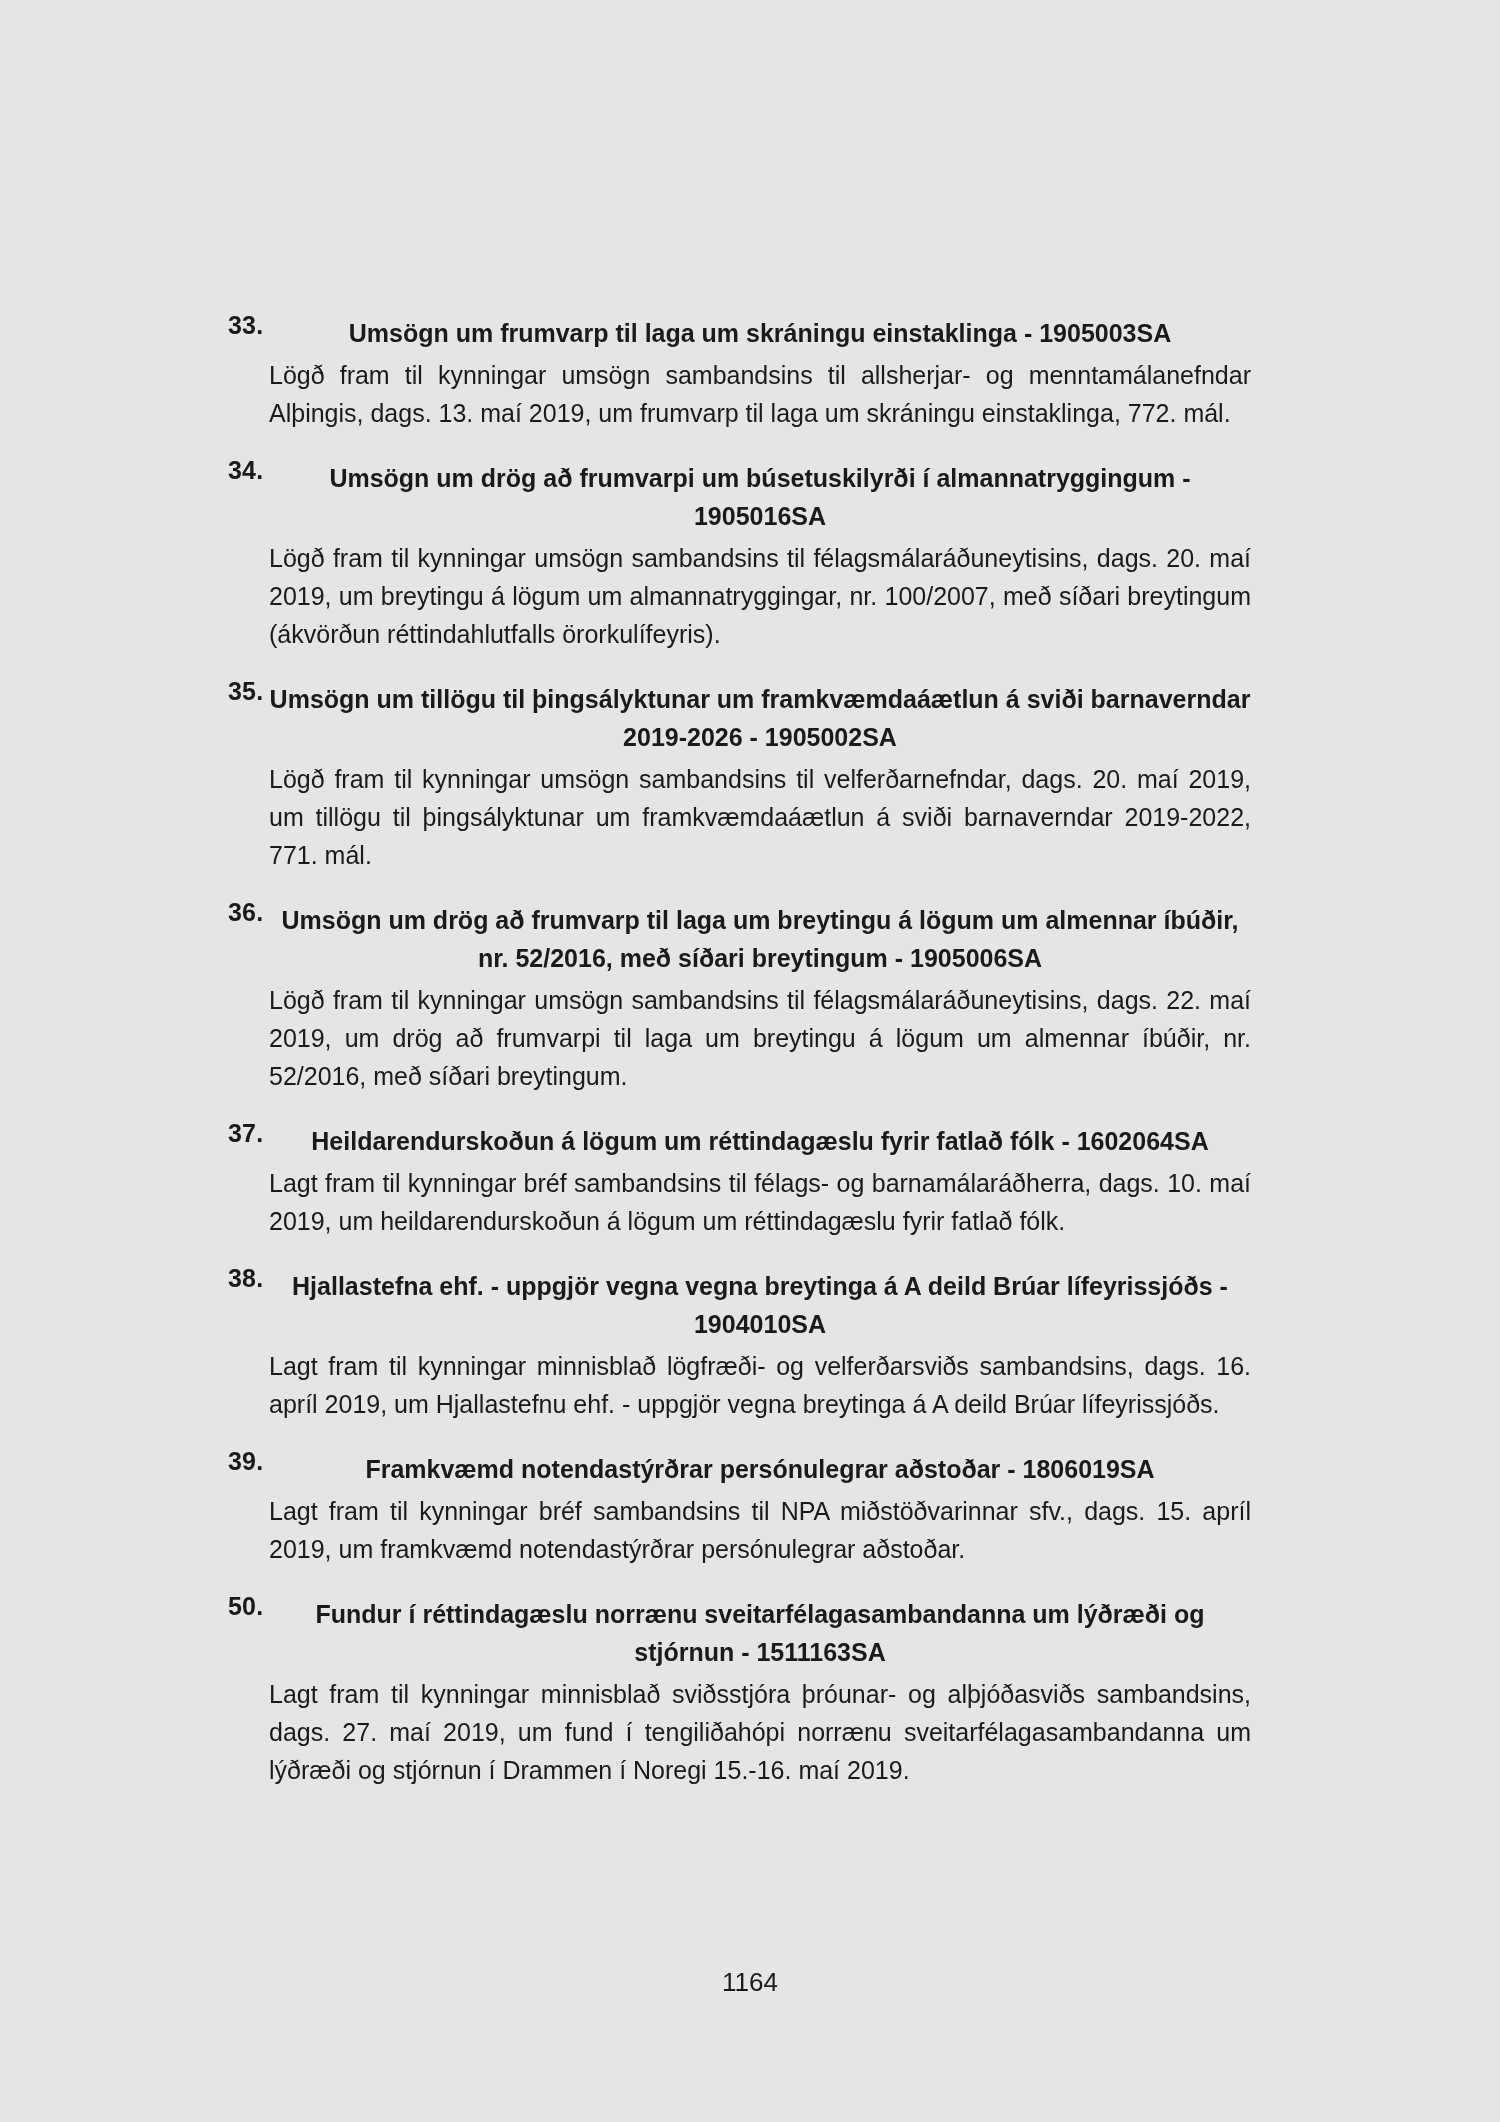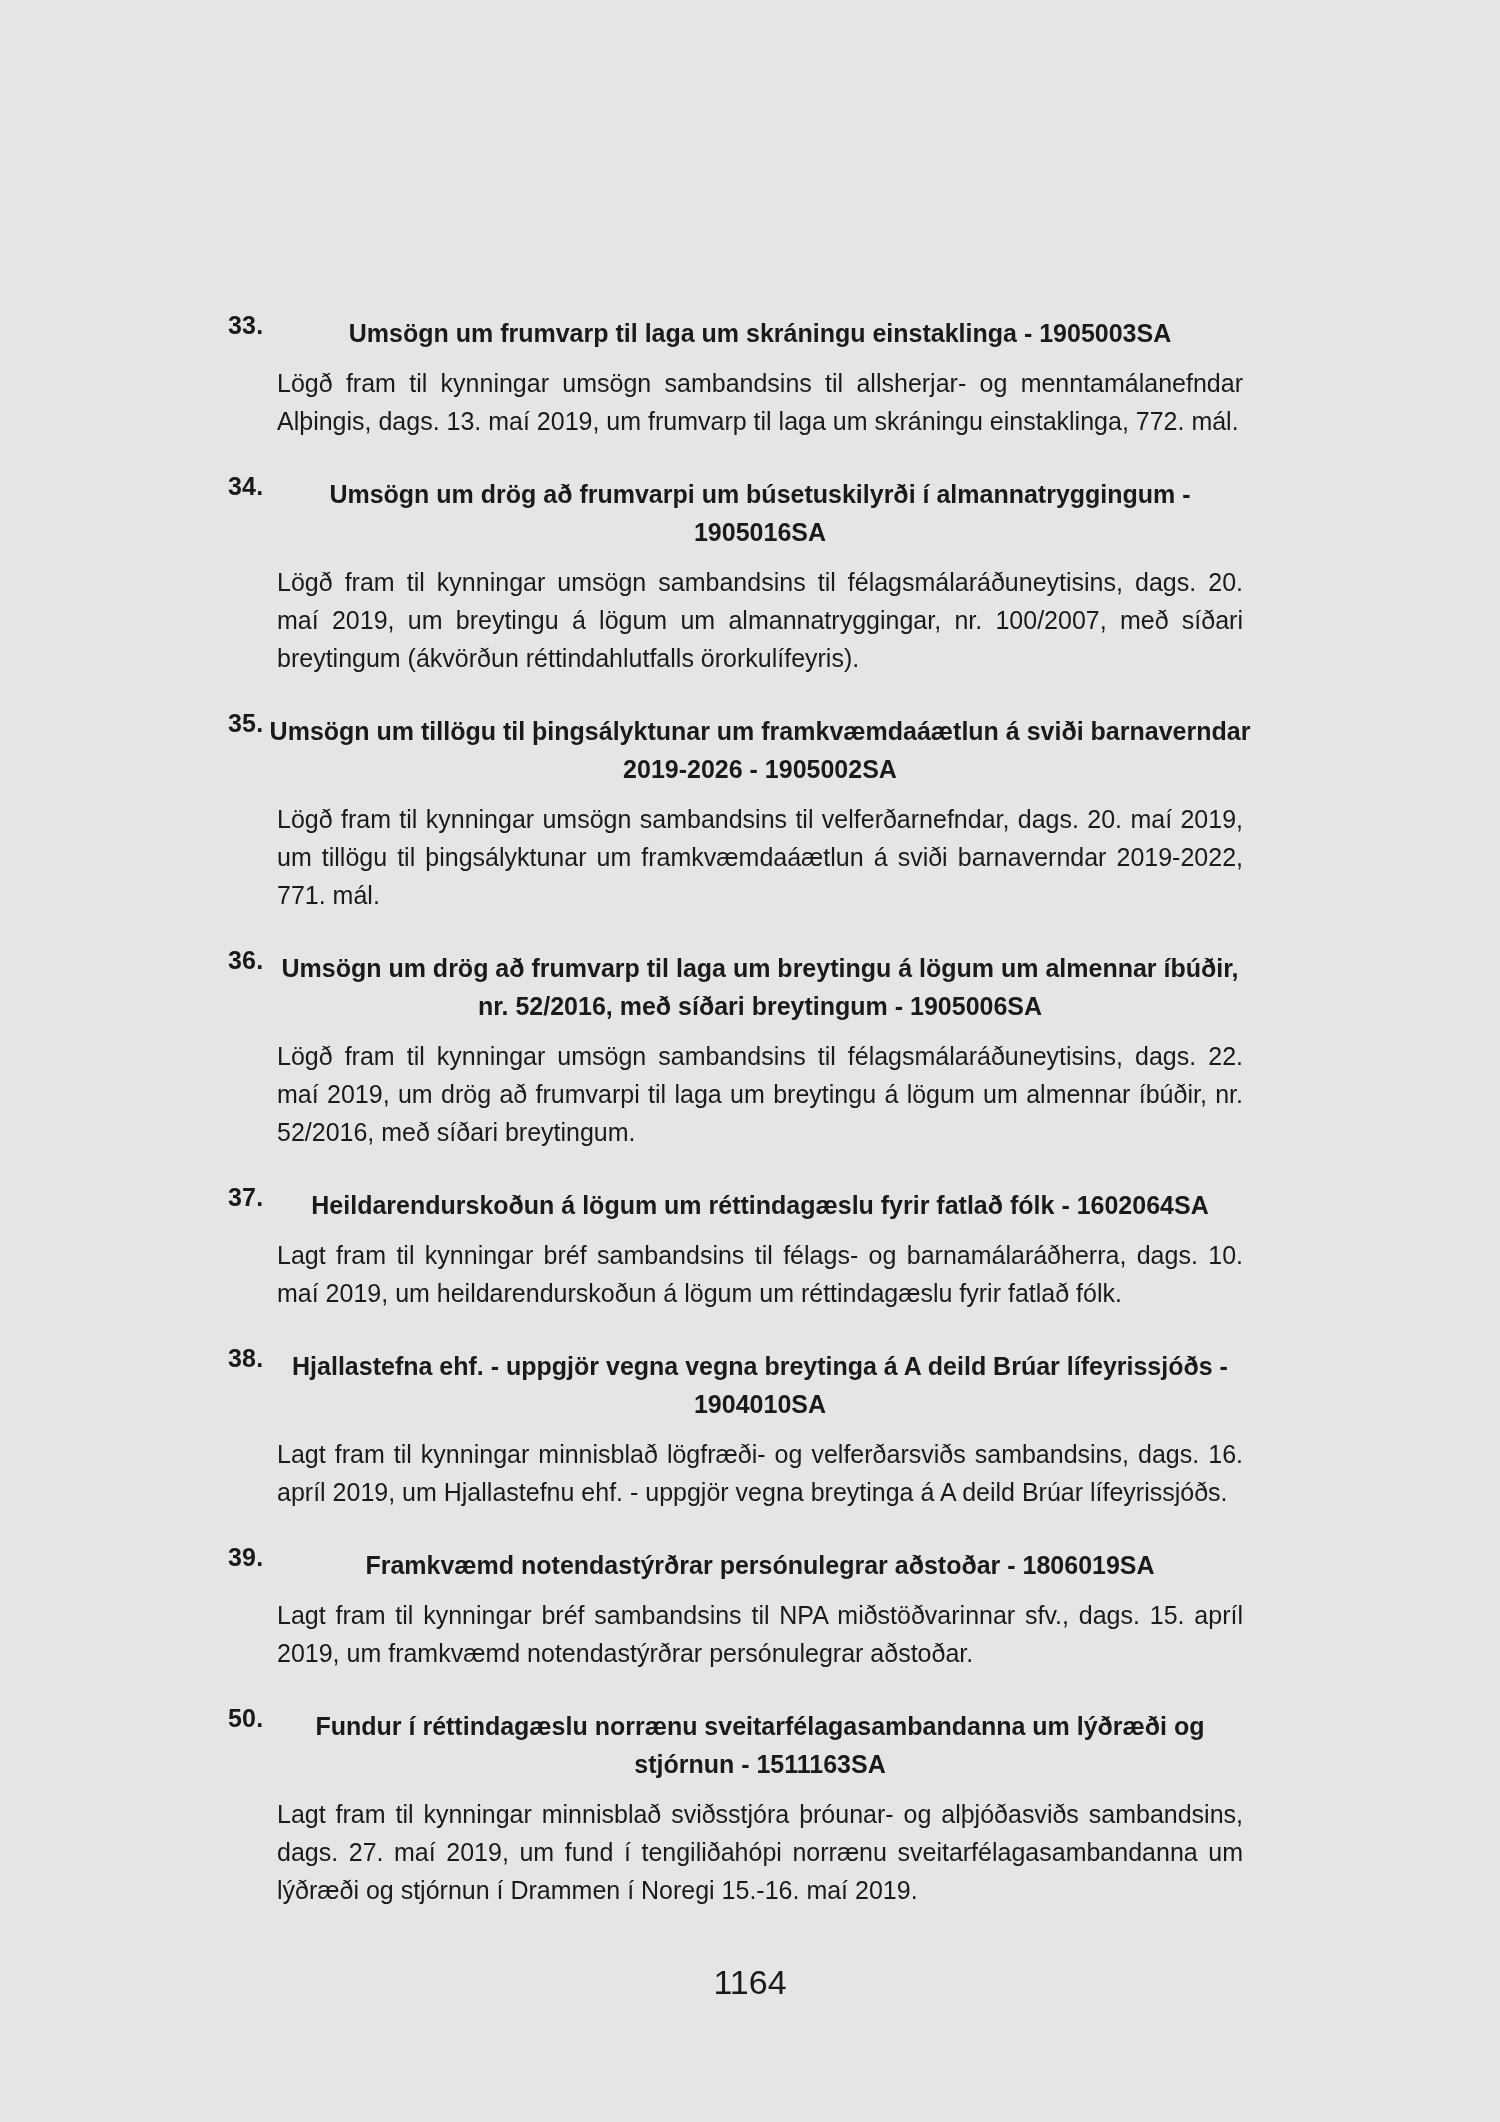--- a/index.html
+++ b/index.html
@@ -37,31 +37,31 @@
   .item-content {
     flex: 1 1 auto;
     min-width: 0;
   }
   .item-title {
     font-weight: bold;
     margin: 8px 0 3px 0;
     text-align: center;
   }
   .item-body {
-    margin: 12px;
+    margin: 4px;
     text-align: justify;
     text-justify: inter-word;
   }
   .page-number {
     position: absolute;
     top: 1966px;
     left: 0;
     width: 100%;
     text-align: center;
-    font-size: 34px;
+    font-size: 26px;
     line-height: 32px;
     color: #1a1a1a;
   }
 </style>
 </head>
 <body>
 
 <div class="page">
   <div class="content">
 

